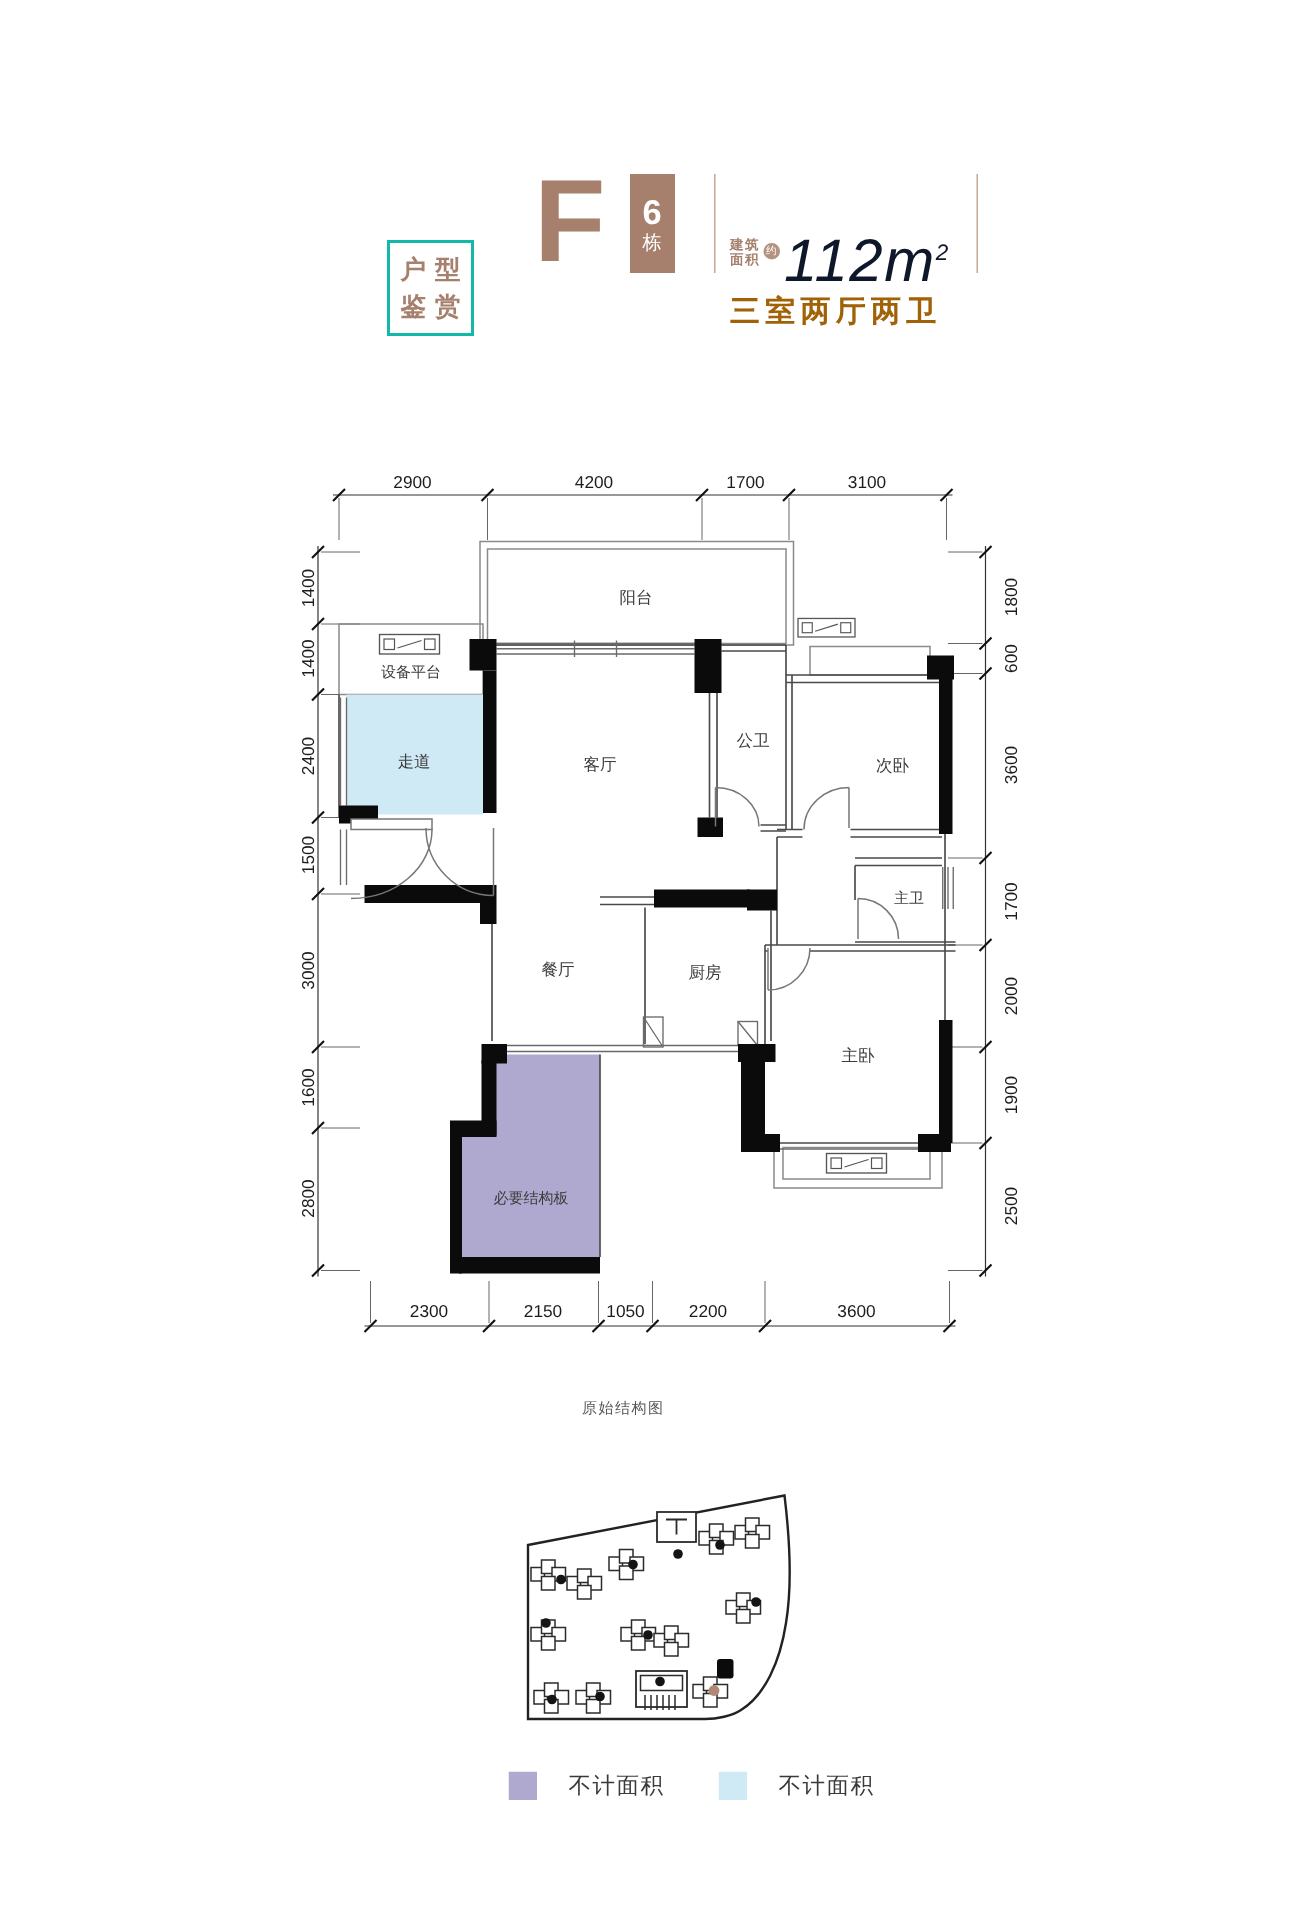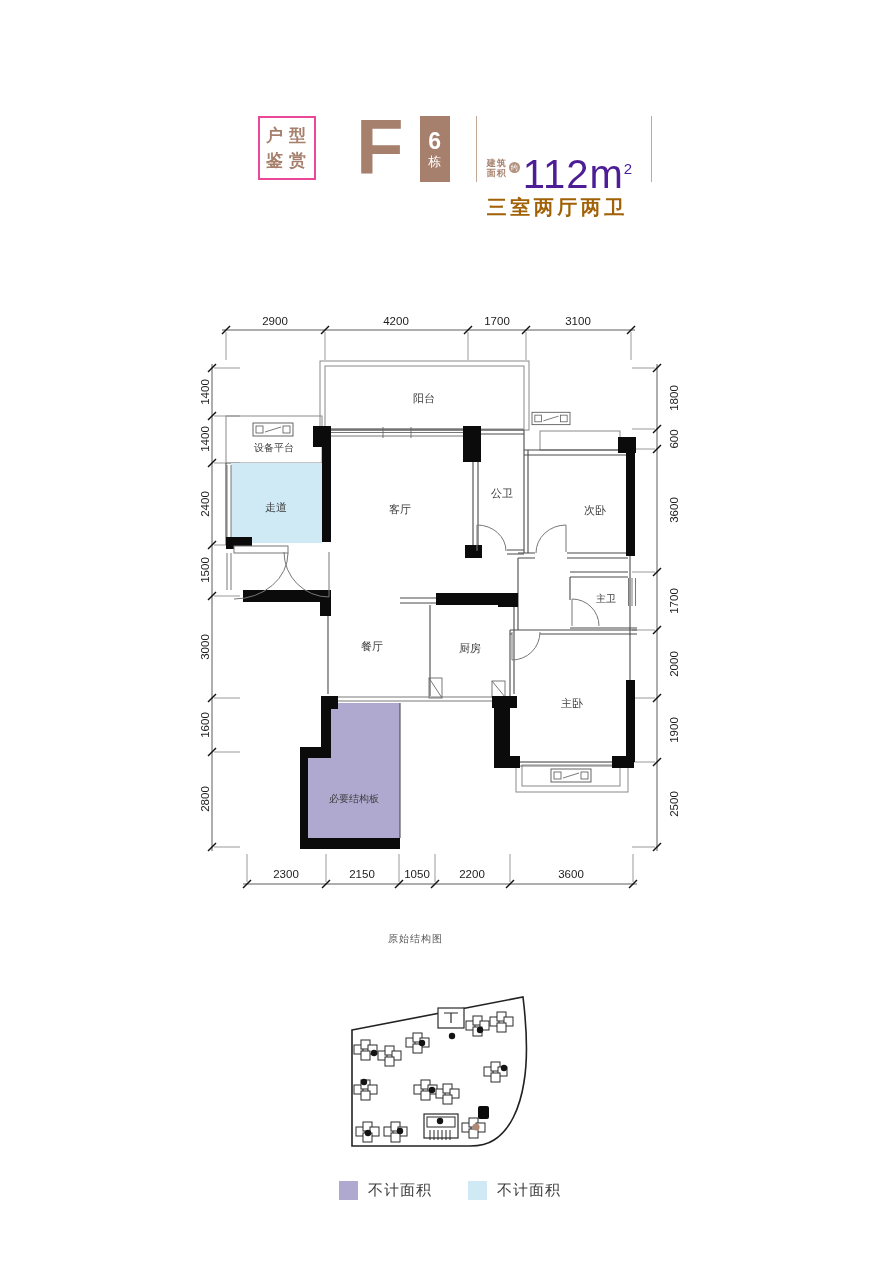--- a/index.html
+++ b/index.html
@@ -1,46 +1,46 @@
 <!DOCTYPE html>
 <html><head>
 <meta charset="utf-8">
 <style>
   html,body{margin:0;padding:0;background:#fff;}
   #page{position:relative;width:877px;height:1280px;background:#ffffff;overflow:hidden;
         font-family:"Liberation Sans","DejaVu Sans",sans-serif;}
   
   #header{position:absolute;left:258px;top:116px;height:66px;display:flex;align-items:stretch;}
-  .tagbox{width:54px;height:60px;border:2px solid #ec4899;color:#a6806d;
-          display:flex;flex-direction:column;justify-content:center;
-          font-size:17px;font-weight:600;line-height:25px;letter-spacing:6px;text-indent:6px;}
+  .tagbox{width:54px;height:60px;border:2px solid #14b8a6;color:#a6806d;
+          display:flex;flex-direction:column;align-items:center;justify-content:center;
+          font-size:17px;font-weight:600;line-height:25px;letter-spacing:6px;text-indent:6px;margin-top:44px;}
   .unitF{font-size:78px;line-height:62px;font-weight:600;color:#a6806d;margin-left:40px;}
   .bldg{margin-left:16px;width:30px;background:#a6806d;color:#fff;display:flex;flex-direction:column;
         align-items:center;justify-content:center;gap:3px;}
   .bldg .num{font-size:23px;font-weight:700;line-height:22px;}
   .bldg .suf{font-size:13px;line-height:14px;}
   .vdiv{width:1px;background:#c4a897;margin-left:26px;}
   .info{margin-left:10px;width:152px;display:flex;flex-direction:column;justify-content:space-between;padding:2px 0;}
   .arearow{display:flex;align-items:flex-start;margin-top:31px;}
   .arealbl{display:flex;flex-direction:column;color:#a6806d;font-size:9px;line-height:10px;
            font-weight:600;margin-top:9px;letter-spacing:1px;}
   .badge{width:11px;height:11px;border-radius:50%;background:#b49280;color:#fff;font-size:7px;
          line-height:11px;text-align:center;margin:13px 3px 0 2px;}
-  .areaval{font-size:40px;color:#4c1d95;line-height:40px;font-weight:400;letter-spacing:1px;}
+  .areaval{font-size:40px;color:#0f172a;line-height:40px;font-weight:400;letter-spacing:1px;font-style:italic;}
   .areaval sup{font-size:15px;}
   .laydesc{font-size:20px;color:#a16207;letter-spacing:3.5px;font-weight:700;}
   .vdiv2{width:1px;background:#c4a897;margin-left:12px;}
   
   #plansvg{position:absolute;left:185px;top:295px;}
   #caption{position:absolute;left:388px;top:932px;width:120px;text-align:left;
            font-size:10px;color:#555;letter-spacing:1px;}
   #sitesvg{position:absolute;left:330px;top:983px;}
   
   #legend{position:absolute;left:339px;top:1181px;display:flex;gap:36px;align-items:center;}
-  .lgitem{display:flex;align-items:center;gap:10px;font-size:15px;color:#3a3a3a;letter-spacing:1px;}
+  .lgitem{display:flex;align-items:center;gap:21px;font-size:15px;color:#3a3a3a;letter-spacing:1px;}
   svg text{font-family:"Liberation Sans","DejaVu Sans",sans-serif;}
   .dim{font-size:11.5px;fill:#1c1c1c;}
   .room{font-size:11px;fill:#3c3c3c;}
   .room-s{font-size:10px;fill:#3c3c3c;}
   .thin{stroke:#4a4a4a;stroke-width:1.1;fill:none;}
   .win{stroke:#6a6a6a;stroke-width:0.9;fill:none;}
   .door{stroke:#777;stroke-width:1;fill:none;}
   .dimln{stroke:#333;stroke-width:0.8;}
   .tick{stroke:#111;stroke-width:1.4;}
   .ext{stroke:#555;stroke-width:0.6;}

